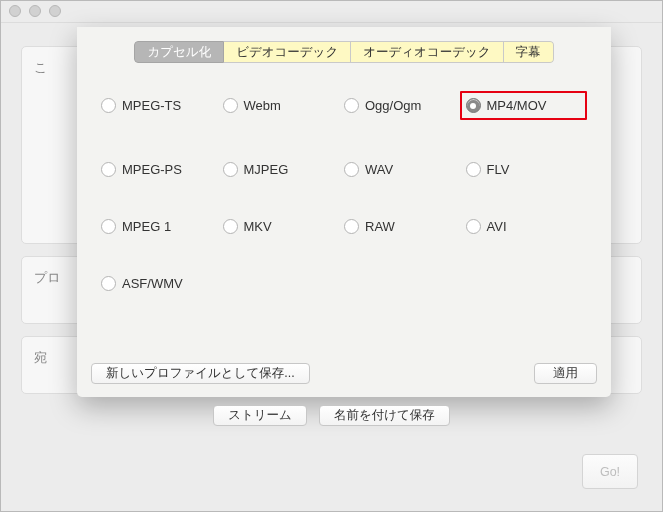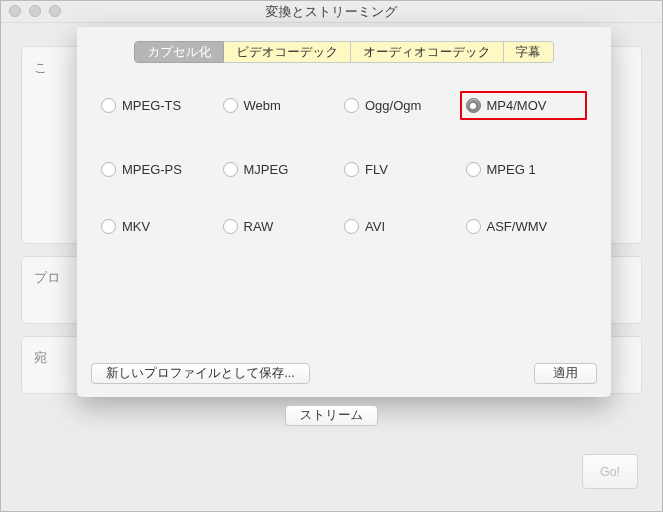--- a/index.html
+++ b/index.html
@@ -157,21 +157,20 @@
 </head>
 <body>
 
 <div class="window">
   <div class="titlebar">
     <div class="traffic">
       <span></span>
       <span></span>
       <span></span>
     </div>
-    <div class="title">変換とストリーミング</div>
   </div>
 
   <div class="bg-panels">
     <div class="bg-panel sources">
       <span>こ</span>
     </div>
     <div class="bg-panel profile">
       <span>プロ</span>
     </div>
     <div class="bg-panel dest">
@@ -210,20 +209,24 @@
         <label class="radio">
           <span class="r"></span>
           <span>MPEG-PS</span>
         </label>
         <label class="radio">
           <span class="r"></span>
           <span>MJPEG</span>
         </label>
         <label class="radio">
           <span class="r"></span>
+          <span>WAV</span>
+        </label>
+        <label class="radio">
+          <span class="r"></span>
           <span>FLV</span>
         </label>
         <label class="radio">
           <span class="r"></span>
           <span>MPEG 1</span>
         </label>
         <label class="radio">
           <span class="r"></span>
           <span>MKV</span>
         </label>
@@ -242,16 +245,17 @@
       </div>
     <div class="modal-footer">
       <button class="btn">新しいプロファイルとして保存...</button>
       <div class="spacer"></div>
       <button class="btn primary">適用</button>
     </div>
   </div>
 
   <div class="bottom-buttons">
     <button class="btn">ストリーム</button>
+    <button class="btn">名前を付けて保存</button>
   </div>
 
   <div class="go">Go!</div>
 </div>
 
 </body></html>

